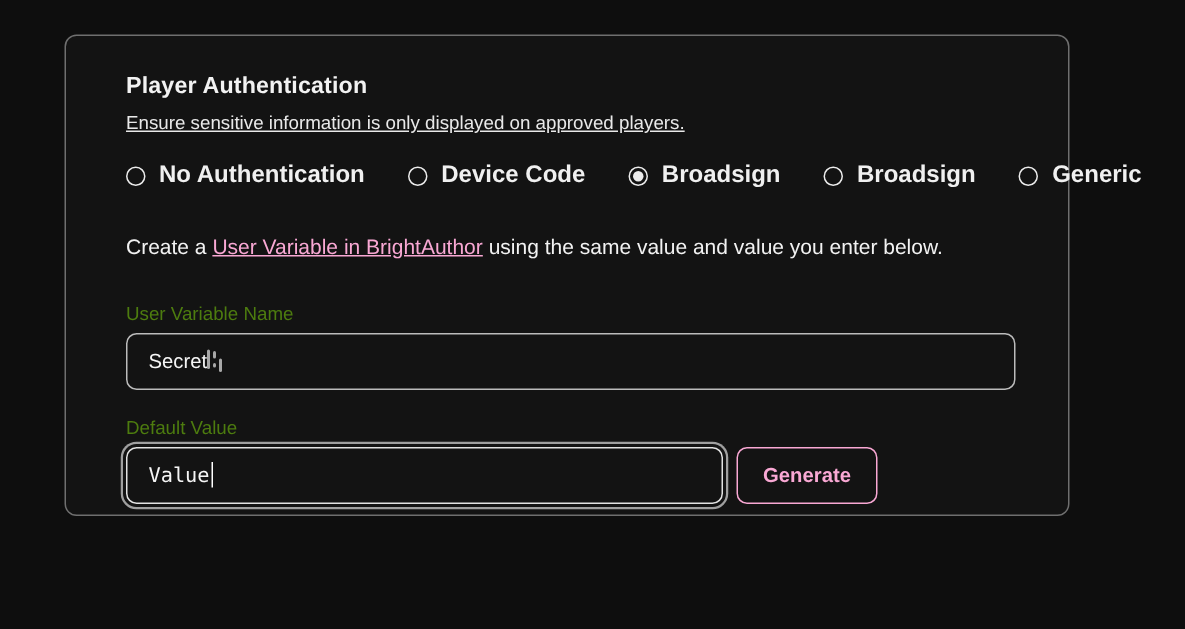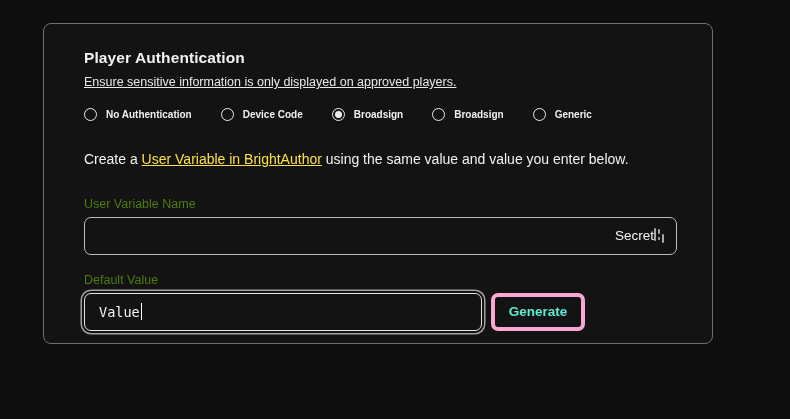--- a/index.html
+++ b/index.html
@@ -59,54 +59,54 @@
     flex: 0 0 auto;
   }
   .radio-dot {
     width: 7px;
     height: 7px;
     border-radius: 50%;
     background: transparent;
   }
   .radio-item.selected .radio-dot { background: #ececec; }
   .radio-label {
-    font-size: 10px;
+    font-size: 16px;
     font-weight: 700;
     color: #f0f0f0;
     white-space: nowrap;
   }
   .description {
     margin-top: 29px;
     font-size: 14px;
     line-height: 19.5px;
     max-width: 578px;
     color: #f2f2f2;
   }
   .description a {
-    color: #fde047;
+    color: #f9a8d4;
     text-decoration: underline;
     cursor: pointer;
   }
   .field-label {
     font-size: 12.5px;
     color: #4d7c0f;
   }
   .label-uvn { margin-top: 27px; }
   .label-dv  { margin-top: 18px; }
   .text-field {
     margin-top: 6px;
     height: 38px;
     border: 1px solid #bcbcbc;
     border-radius: 7px;
     background: #131313;
     display: flex;
     align-items: center;
     padding: 0 12px 0 14px;
   }
-  .field-uvn { width: 593px; justify-content: flex-end; }
+  .field-uvn { width: 593px; justify-content: flex-start; }
   .field-uvn .field-text {
     font-size: 13.5px;
     color: #f5f5f5;
   }
   .bars-icon {
     display: flex;
     align-items: center;
     gap: 2px;
     height: 16px;
   }
@@ -137,24 +137,24 @@
     color: #f5f5f5;
   }
   .caret {
     width: 1.5px;
     height: 17px;
     background: #ffffff;
     margin-left: 1px;
   }
   .btn {
     height: 38px;
-    border: 4px solid #f9a8d4;
+    border: 1px solid #f9a8d4;
     border-radius: 7px;
     background: transparent;
-    color: #5eead4;
+    color: #f9a8d4;
     font-family: "Liberation Sans", sans-serif;
     font-size: 13.5px;
     font-weight: 700;
     cursor: pointer;
     display: flex;
     align-items: center;
     justify-content: center;
   }
   .btn-generate { width: 94px; margin-left: 9px; }
   .btn-copy { width: 78px; margin-left: 8px; }

